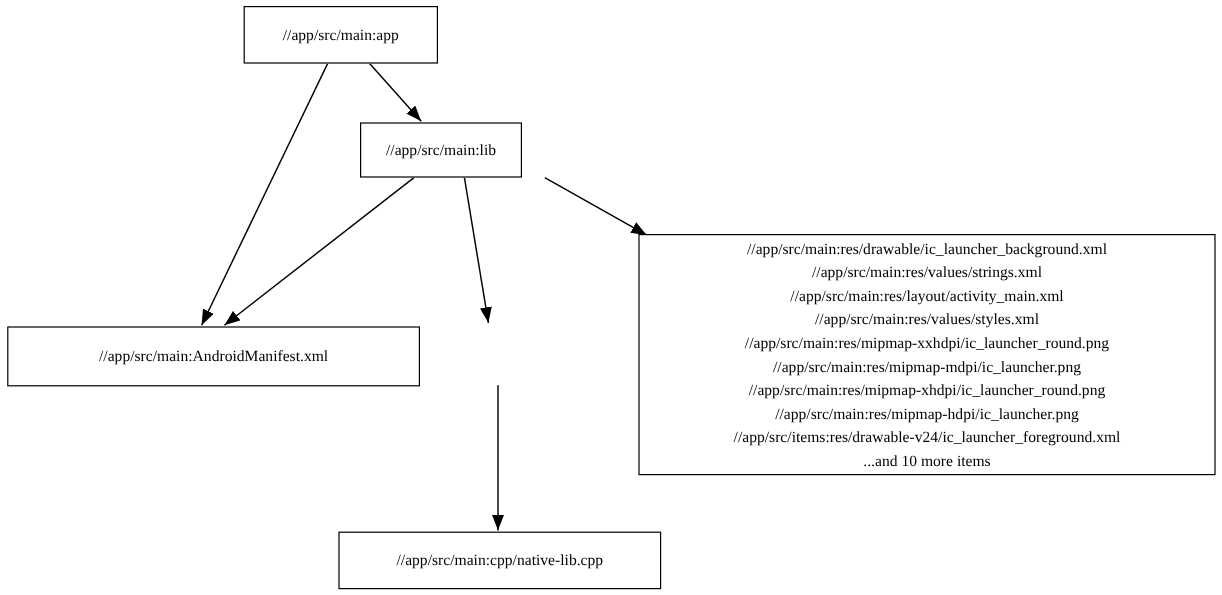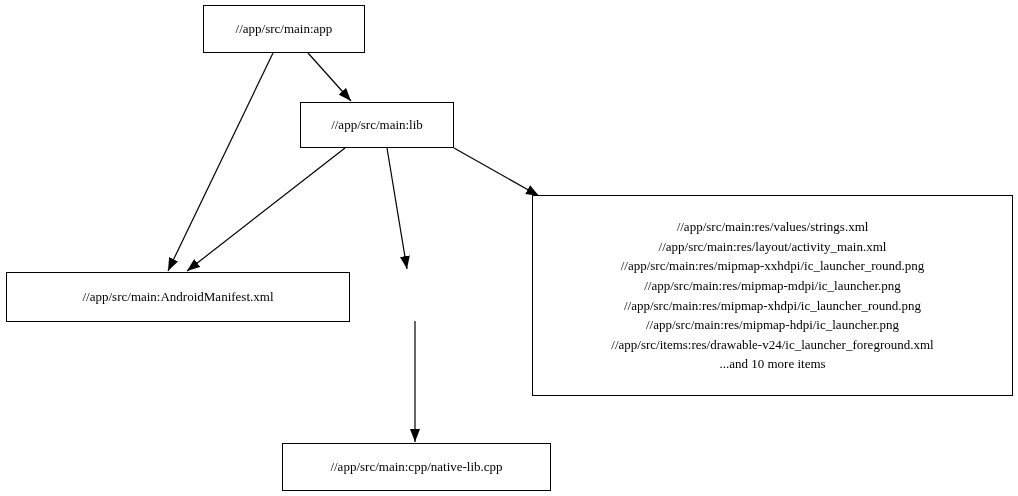--- a/index.html
+++ b/index.html
@@ -45,29 +45,31 @@
       <line x1="273" y1="53" x2="168" y2="271" stroke="#000000" stroke-width="1.2" marker-end="url(#arrowhead)"></line>
       <line x1="308" y1="53" x2="351" y2="101" stroke="#000000" stroke-width="1.2" marker-end="url(#arrowhead)"></line>
       <line x1="345" y1="148" x2="187" y2="271" stroke="#000000" stroke-width="1.2" marker-end="url(#arrowhead)"></line>
       <line x1="387" y1="148" x2="407" y2="269" stroke="#000000" stroke-width="1.2" marker-end="url(#arrowhead)"></line>
       <line x1="454" y1="148" x2="539" y2="196" stroke="#000000" stroke-width="1.2" marker-end="url(#arrowhead)"></line>
       <line x1="415" y1="321" x2="415" y2="442" stroke="#000000" stroke-width="1.2" marker-end="url(#arrowhead)"></line>
     </svg>
     <div class="node" style="left: 203px; top: 5px; width: 162px; height: 48px; background: rgb(255, 255, 255); border-color: rgb(0, 0, 0); color: rgb(0, 0, 0);">
       <span class="node-line">//app/src/main:app</span>
     </div>
-    <div class="node" style="left: 300px; top: 102px; width: 154px; height: 46px; background: rgb(255, 255, 255); border-color: rgb(0, 0, 0); color: rgb(0, 0, 0);">
+    <div class="node" style="left: 300px; top: 102px; width: 135px; height: 46px; background: rgb(255, 255, 255); border-color: rgb(0, 0, 0); color: rgb(0, 0, 0);">
       <span class="node-line">//app/src/main:lib</span>
     </div>
     <div class="node" style="left: 6px; top: 272px; width: 344px; height: 50px; background: rgb(255, 255, 255); border-color: rgb(0, 0, 0); color: rgb(0, 0, 0);">
       <span class="node-line">//app/src/main:AndroidManifest.xml</span>
     </div>
     <div class="node" style="left: 532px; top: 195px; width: 481px; height: 201px; background: rgb(255, 255, 255); border-color: rgb(0, 0, 0); color: rgb(0, 0, 0);">
+      <span class="node-line">//app/src/main:res/drawable/ic_launcher_background.xml</span>
       <span class="node-line">//app/src/main:res/values/strings.xml</span>
       <span class="node-line">//app/src/main:res/layout/activity_main.xml</span>
+      <span class="node-line">//app/src/main:res/values/styles.xml</span>
       <span class="node-line">//app/src/main:res/mipmap-xxhdpi/ic_launcher_round.png</span>
       <span class="node-line">//app/src/main:res/mipmap-mdpi/ic_launcher.png</span>
       <span class="node-line">//app/src/main:res/mipmap-xhdpi/ic_launcher_round.png</span>
       <span class="node-line">//app/src/main:res/mipmap-hdpi/ic_launcher.png</span>
       <span class="node-line">//app/src/items:res/drawable-v24/ic_launcher_foreground.xml</span>
       <span class="node-line">...and 10 more items</span>
     </div>
     <div class="node" style="left: 282px; top: 443px; width: 269px; height: 48px; background: rgb(255, 255, 255); border-color: rgb(0, 0, 0); color: rgb(0, 0, 0);">
       <span class="node-line">//app/src/main:cpp/native-lib.cpp</span>
     </div>

